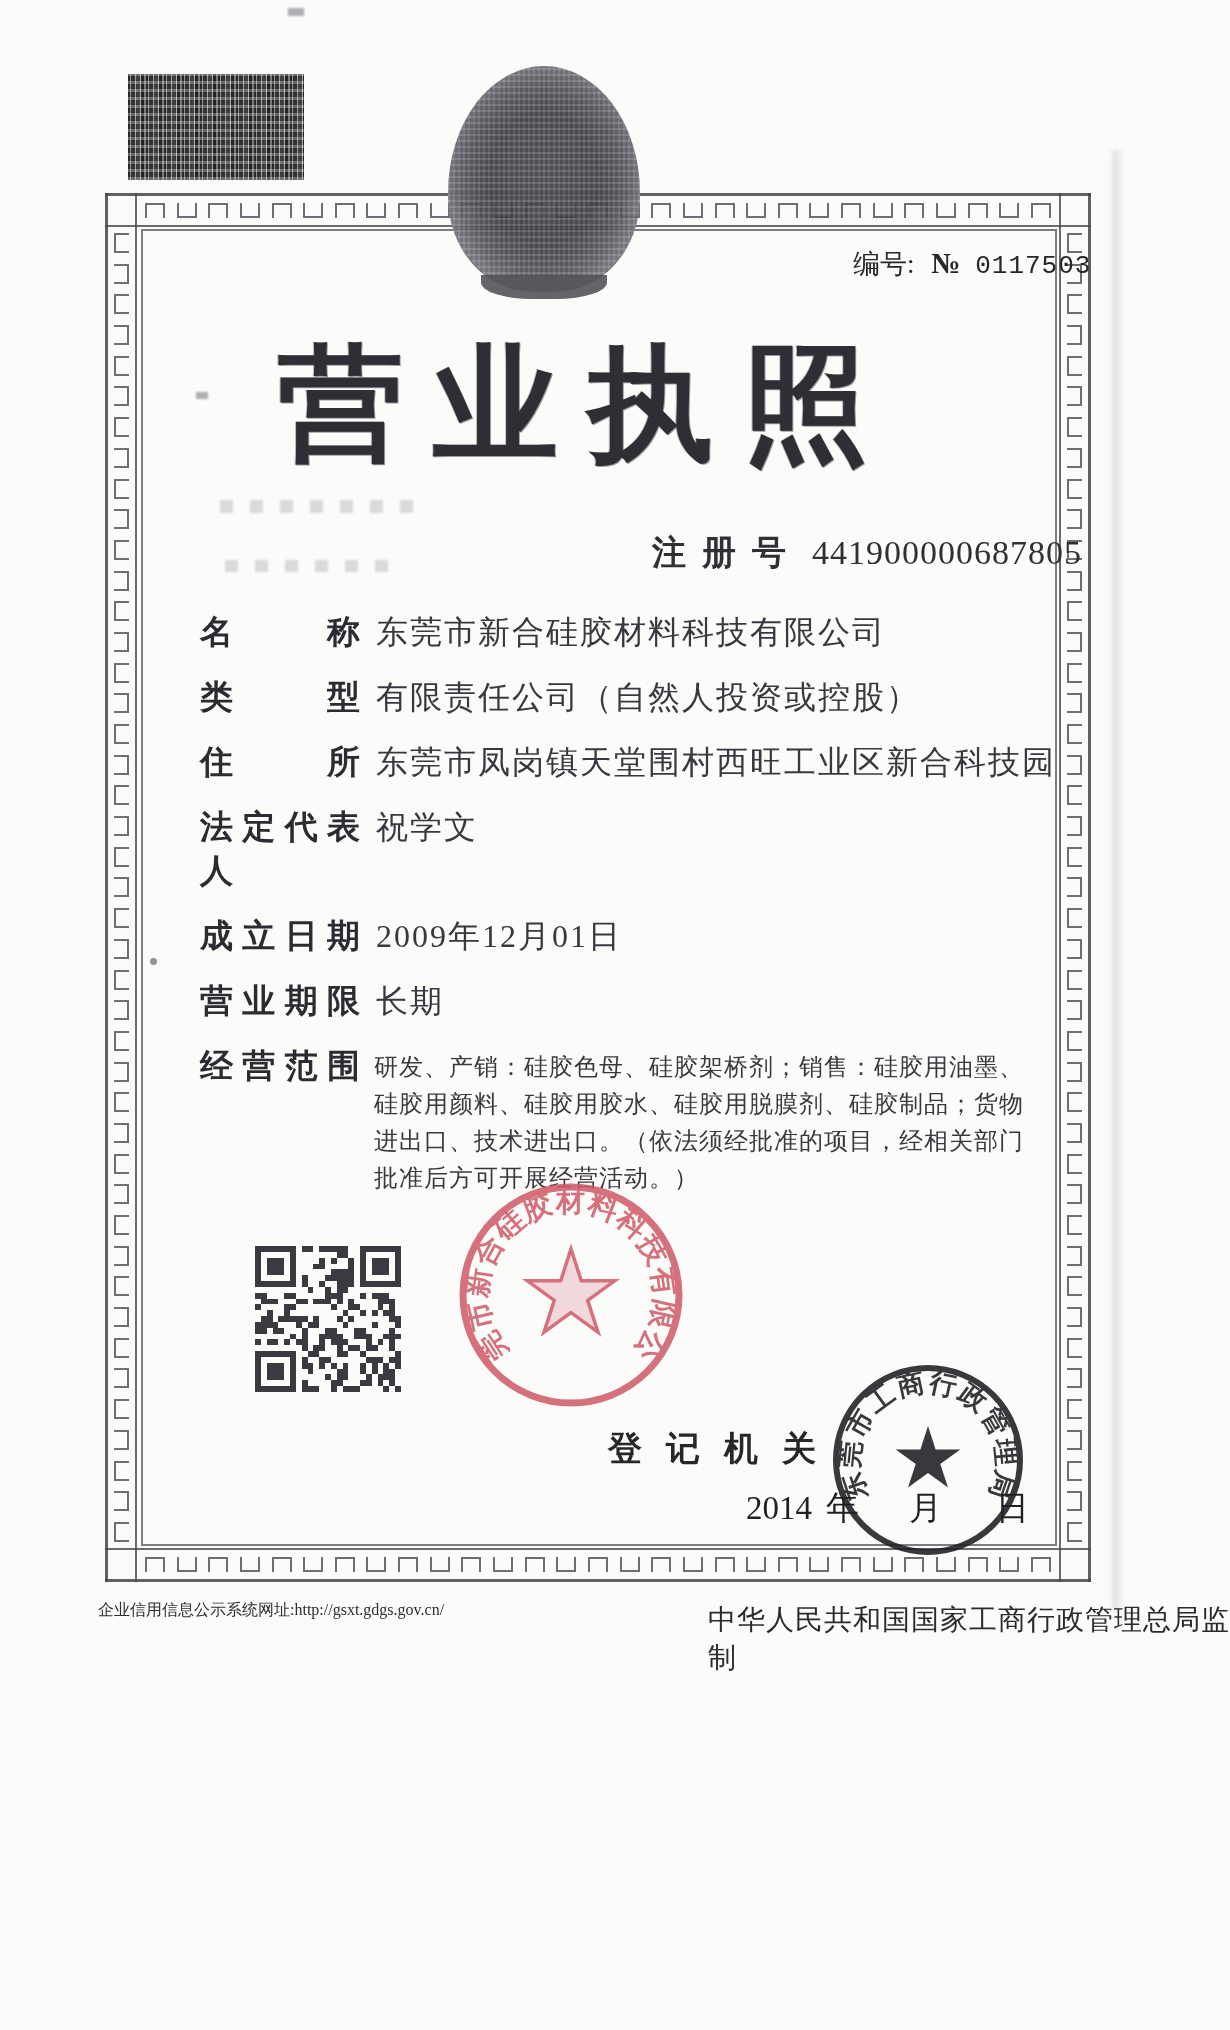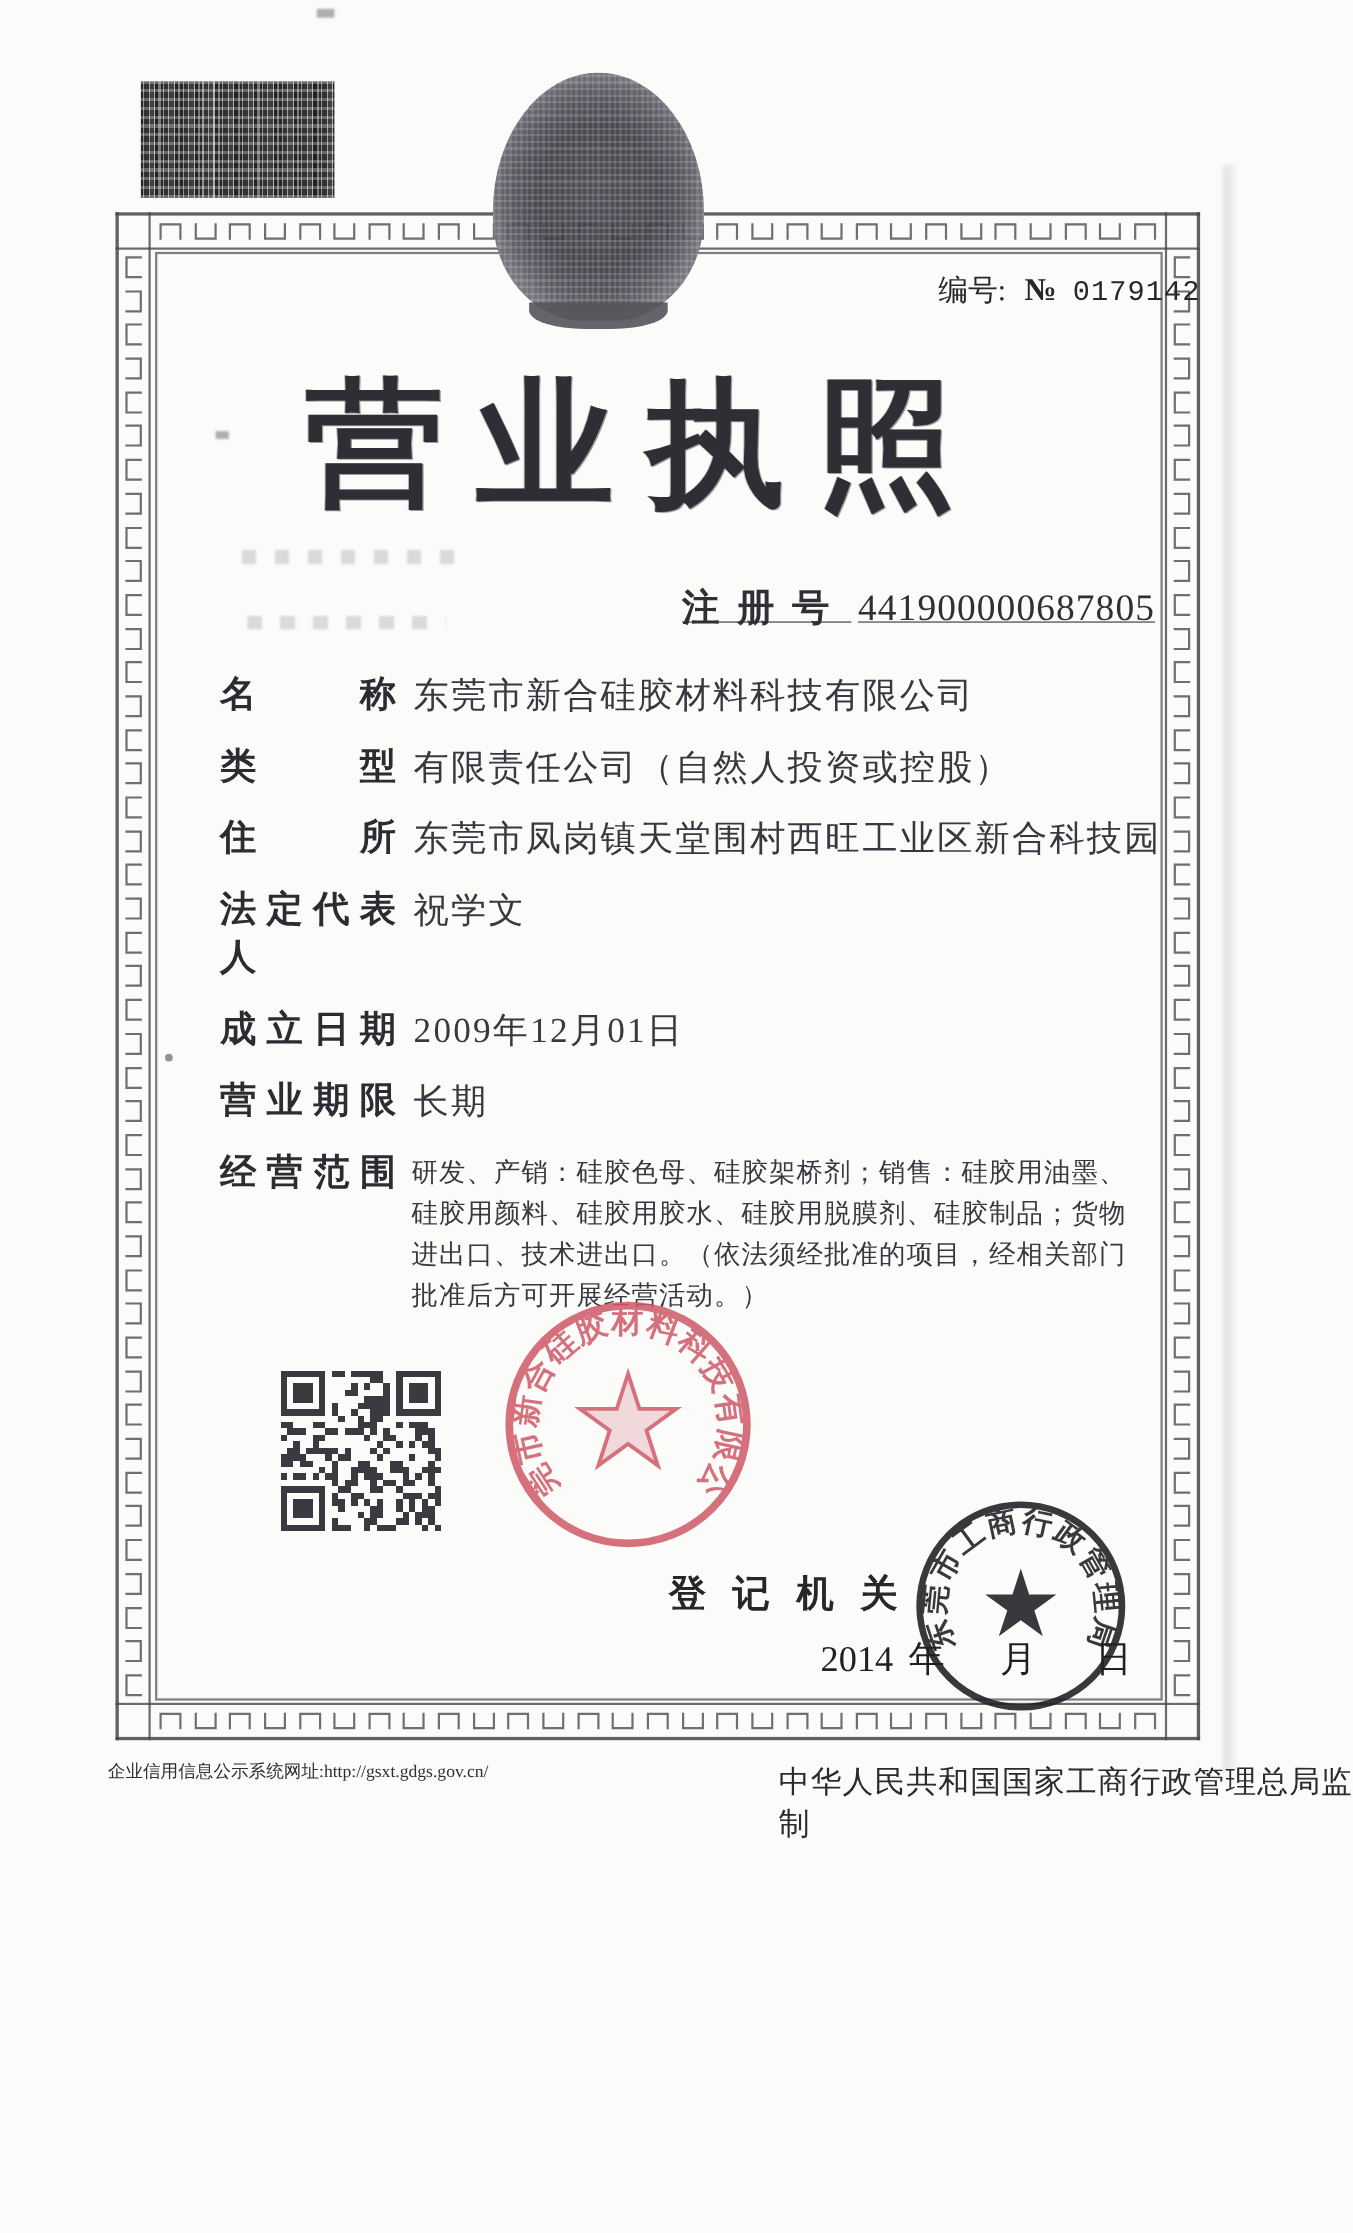--- a/index.html
+++ b/index.html
@@ -72,21 +72,21 @@
   .serial-line { position:absolute; left:853px; top:246px; z-index:4; font-size:27px;
     color:#26262b; white-space:nowrap; }
   .serial-line .no-mark { font-weight:bold; margin:0 8px 0 10px; font-size:29px; }
   .serial-line .digits { font-family:"Liberation Mono", monospace; font-size:26px; letter-spacing:1px; }
 
   .license-title { position:absolute; left:278px; top:332px; z-index:4;
     font-family:"Liberation Sans", sans-serif; font-weight:900; font-size:125px; line-height:1.15;
     letter-spacing:30px; color:#2e2e34; white-space:nowrap;
     text-shadow:1px 1px 0 rgba(40,40,46,.45), -1px 0 0 rgba(40,40,46,.3); }
 
-  .reg-line { position:absolute; left:620px; top:530px; z-index:4; white-space:nowrap;text-decoration:underline; }
+  .reg-line { position:absolute; left:652px; top:530px; z-index:4; white-space:nowrap; }
   .reg-line .reg-label { font-size:34px; font-weight:600; letter-spacing:16px; color:#2f3036; }
   .reg-line .reg-number { font-size:34px; margin-left:6px; color:#2f3036; letter-spacing:1px; }
 
   .fields { position:absolute; left:200px; top:610px; width:862px; z-index:4; }
   .f-row { display:flex; align-items:flex-start; margin-bottom:21px; min-height:44px; }
   .f-label { width:160px; flex-shrink:0; font-size:33px; font-weight:700; color:#2b2c32;
     line-height:44px; text-align:justify; text-align-last:justify; text-justify:inter-character; }
   .f-value { margin-left:16px; font-size:32px; letter-spacing:2px; color:#383940; line-height:44px; }
   .f-value.multiline { font-size:24px; letter-spacing:1px; line-height:37px; width:650px;
     margin-left:14px; padding-top:5px; }
@@ -275,21 +275,21 @@
       <i class="bcell open-left"></i>
       <i class="bcell open-right"></i>
       <i class="bcell open-left"></i>
       <i class="bcell open-right"></i>
     </div>
   <div class="inner-line"></div>
 
   <div class="serial-line">
     <span>编号:</span>
     <span class="no-mark">№</span>
-    <span class="digits">0179142</span>
+    <span class="digits">0117503</span>
   </div>
 
   <div class="license-title">营业执照</div>
 
   <div class="reg-line">
     <span class="reg-label">注册号</span>
     <span class="reg-number">441900000687805</span>
   </div>
 
   <div class="fields">

